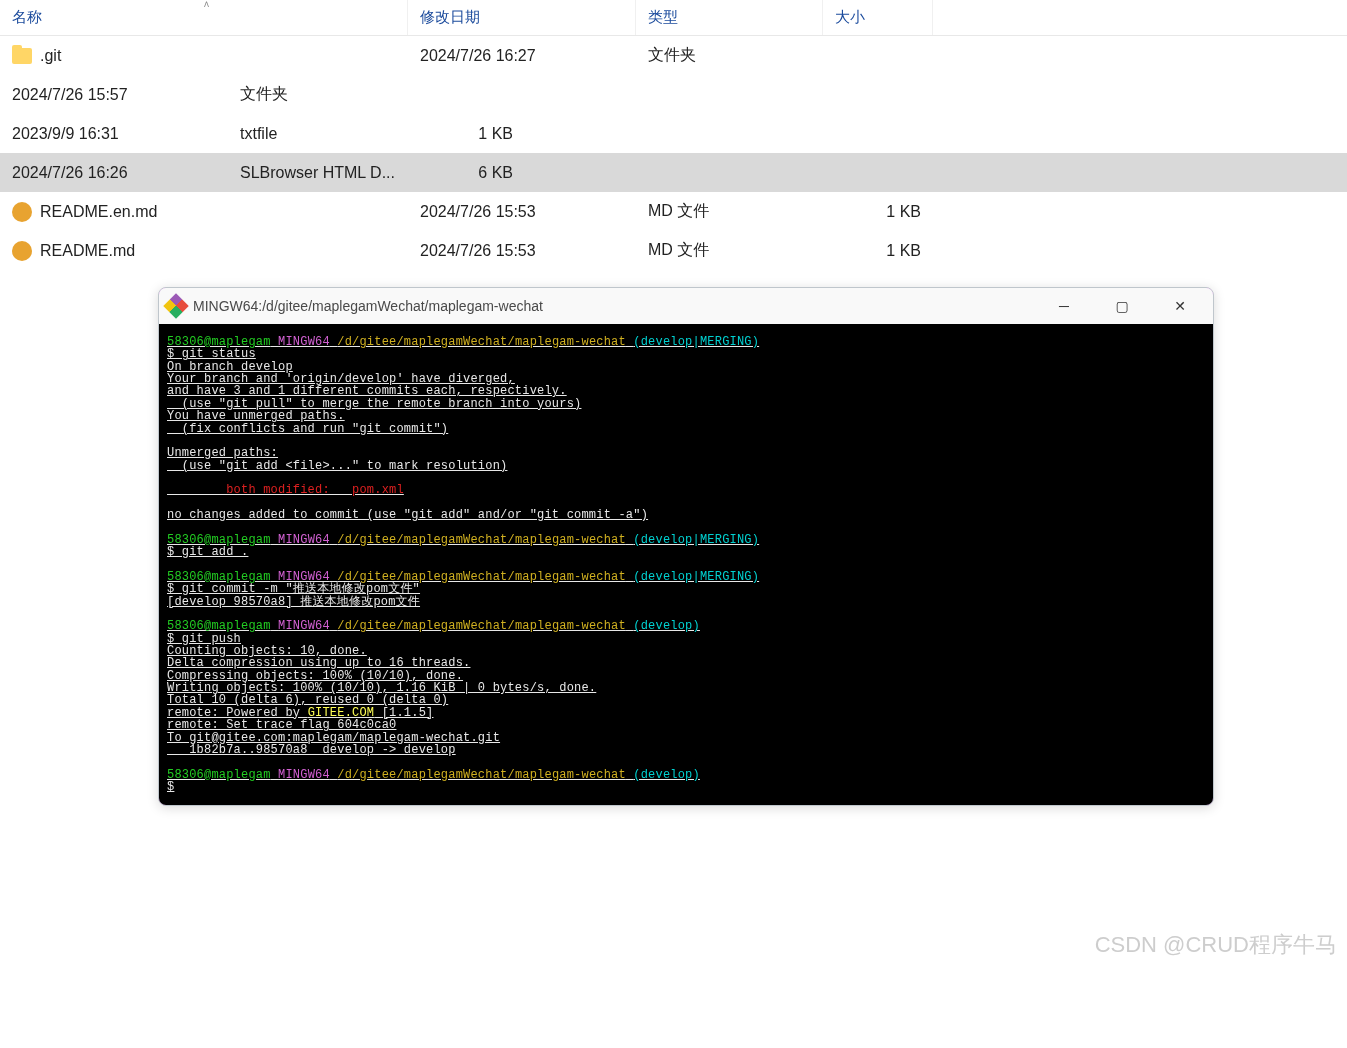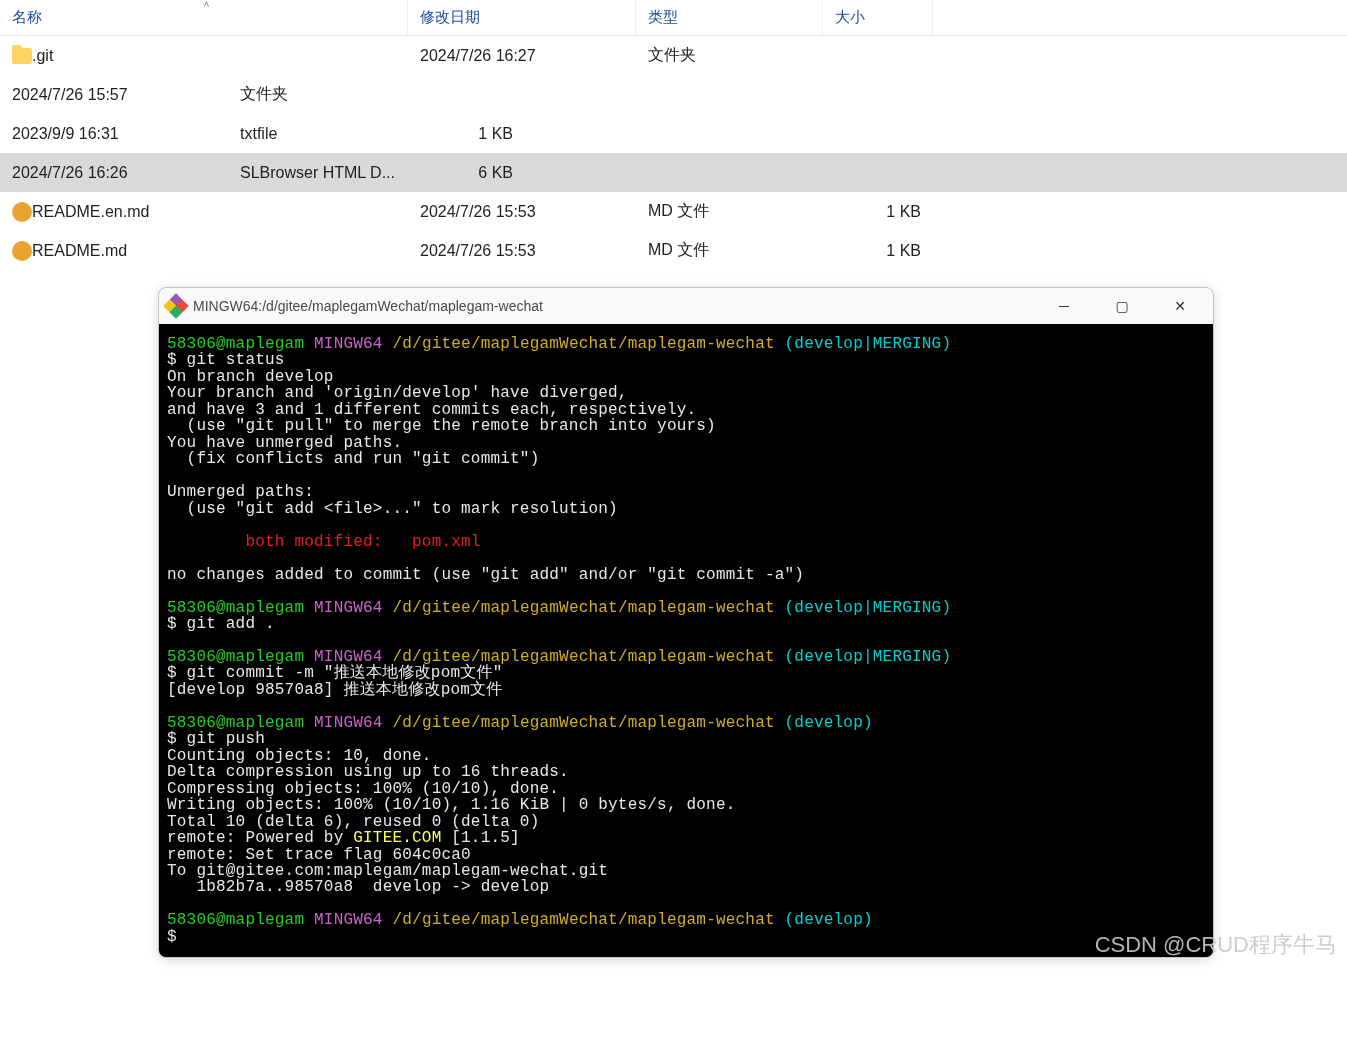--- a/index.html
+++ b/index.html
@@ -43,21 +43,21 @@
 }
 .file-row {
   display: flex;
   align-items: center;
   height: 39px;
   font-size: 16px;
   color: #222;
 }
 .file-row.selected { background: #d9d9d9; }
 .file-row .col { padding: 0 12px; }
-.file-row .col-name { display: flex; align-items: center; }
+.file-row .col-name { display: flex; align-items: center; gap: 8px; }
 .file-row .col-size { justify-content: flex-end; display:flex; }
 .icon-folder {
   width: 20px; height: 16px;
   background: #ffd666;
   border-radius: 2px;
   position: relative;
 }
 .icon-folder::before {
   content: "";
   position: absolute;
@@ -122,25 +122,26 @@
   display: flex;
   align-items: center;
   justify-content: center;
   color: #333;
   font-size: 14px;
 }
 .terminal-body {
   background: #000;
   color: #e8e8e8;
   font-family: "Consolas", "Courier New", monospace;
-  font-size: 16px;
+  font-size: 12px;
   line-height: 1.03;
   padding: 12px 8px 12px 8px;
   white-space: pre;
   letter-spacing: 0.2px;
+  text-decoration: underline;
 }
 .terminal-body .green { color: #22cc22; }
 .terminal-body .magenta { color: #d060d0; }
 .terminal-body .gold { color: #d0b020; }
 .terminal-body .cyan { color: #00d0d0; }
 .terminal-body .red { color: #dd2020; }
 .terminal-body .yellow { color: #ffff55; }
 
 .watermark {
   position: absolute;

